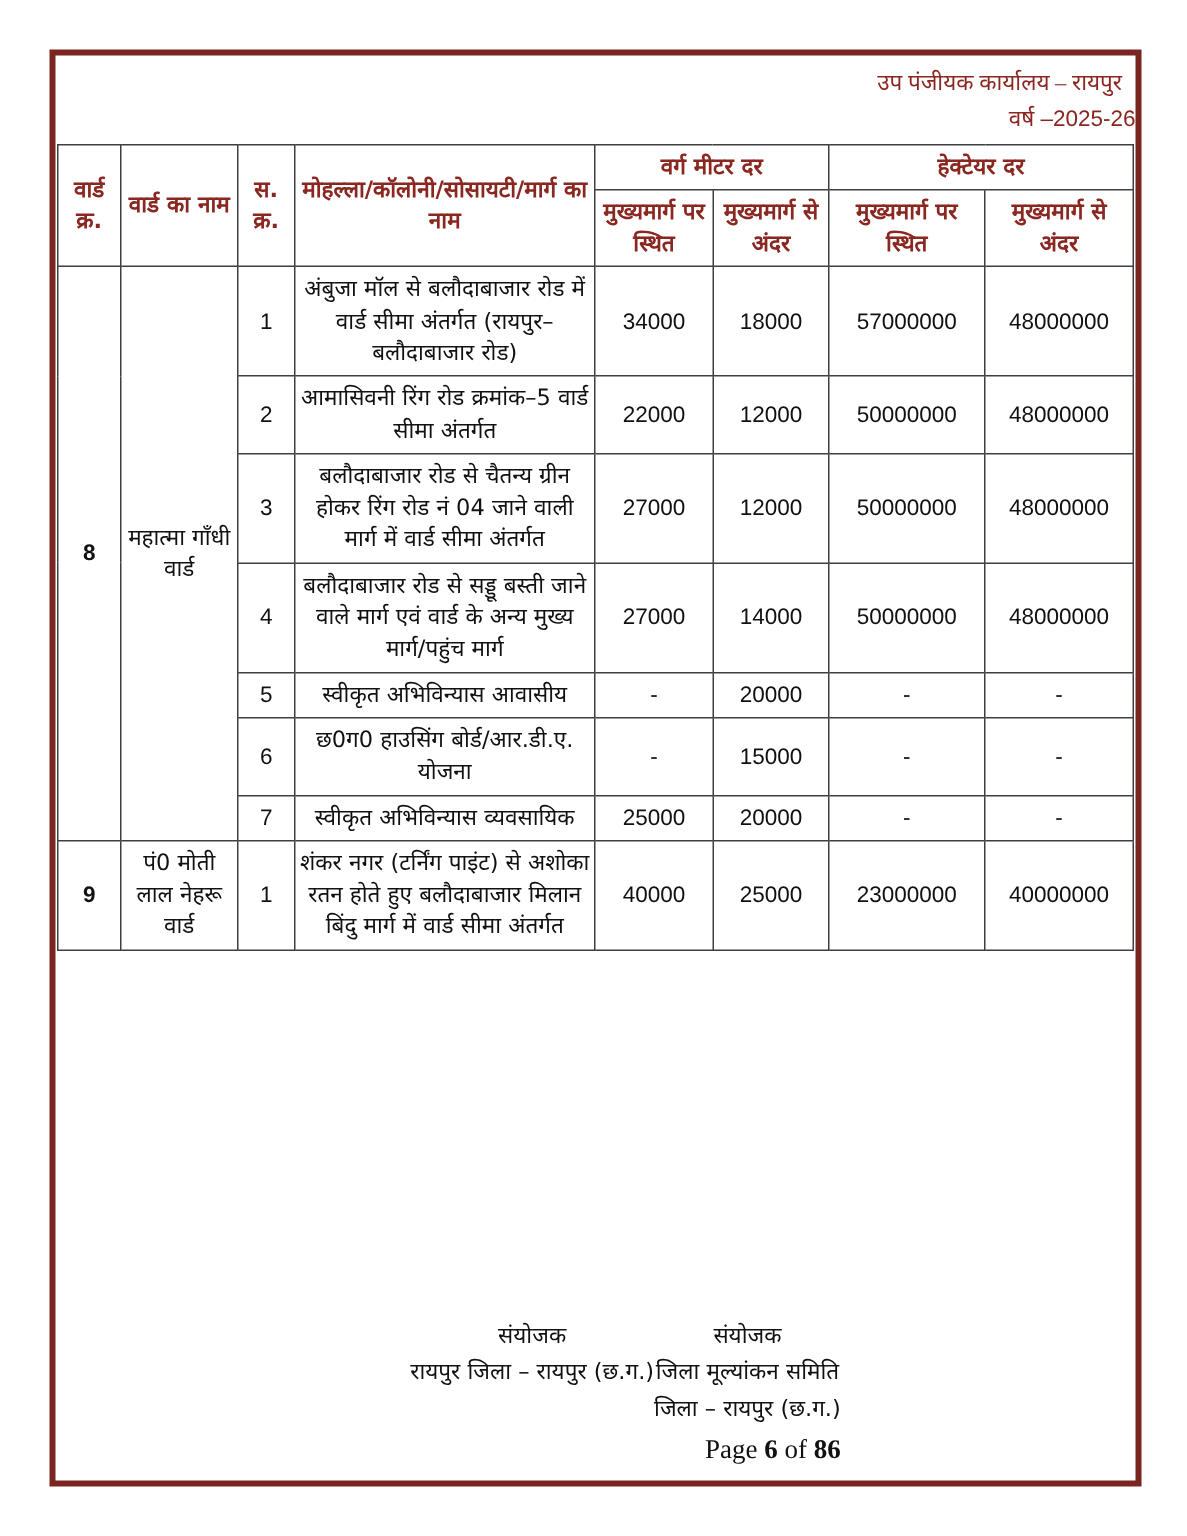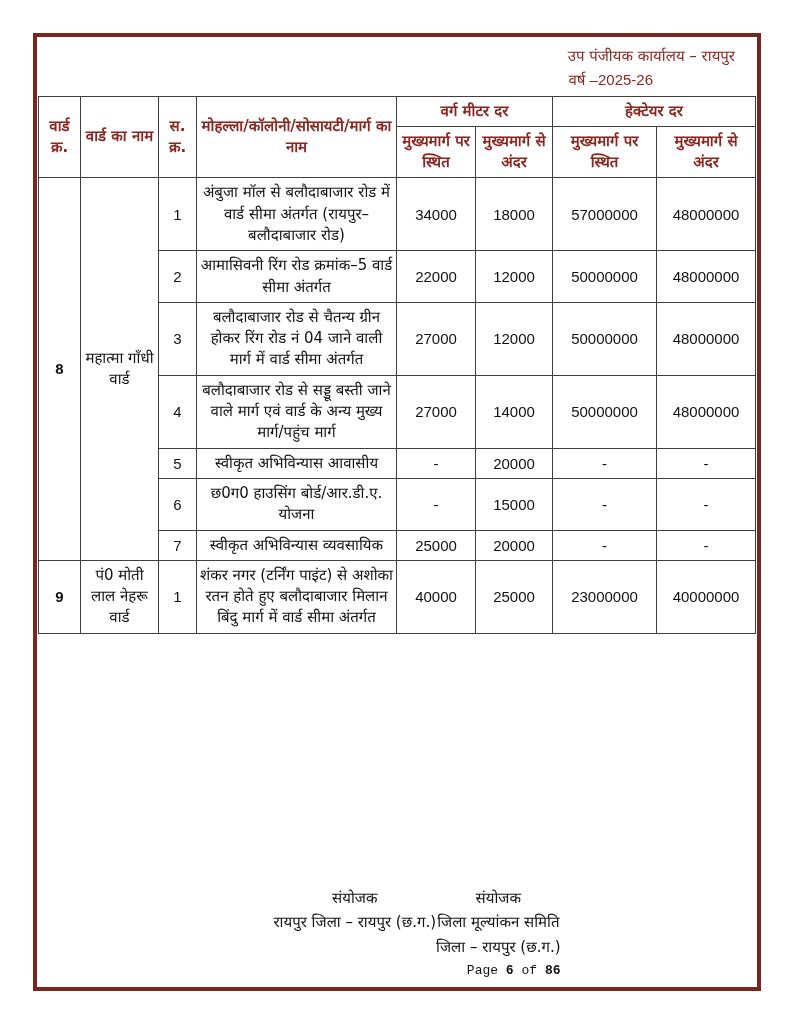--- a/index.html
+++ b/index.html
@@ -13,22 +13,22 @@
     width:791px;height:1024px;background:#ffffff;
     font-family:"DejaVu Sans",sans-serif;color:var(--ink);
     position:relative;overflow:hidden;
   }
   .frame{
     position:absolute;left:33px;top:33px;width:728px;height:958px;
     border:4px solid var(--frame-border);background:#fff;
   }
   
   .doc-header{margin-top:8px;text-align:right;color:var(--accent-text);font-size:15px;line-height:1.55;}
-  .doc-header .office{padding-right:22px;}
-  .doc-header .year{padding-right:104px;font-family:"Liberation Sans","DejaVu Sans",sans-serif;}
+  .doc-header .office{padding-right:9px;font-family:Liberation Serif, serif;}
+  .doc-header .year{font-family:"Liberation Sans","DejaVu Sans",sans-serif;}
   
   table.rates{
     border-collapse:collapse;table-layout:fixed;width:717px;margin:4px auto 0 auto;
   }
   table.rates th,table.rates td{
     border:1px solid var(--grid);vertical-align:middle;text-align:center;
     padding:4px 3px;font-size:15px;line-height:1.42;
   }
   table.rates th{color:var(--accent-text);font-weight:bold;}
   th.c-serial{word-break:break-all;line-height:1.5;margin-left:12px;}
@@ -37,22 +37,22 @@
   td.ward-no{font-size:16px;font-weight:bold;}
   td.locality{padding:6px 6px;}
   
   .footer{
     position:absolute;left:0;right:0;bottom:6px;
     display:flex;justify-content:center;align-items:flex-start;
     padding:0 24px 0 64px;font-size:15px;line-height:1.62;
   }
   .footer .block{text-align:center;}
   .footer .page-line{
-    text-align:right;font-family:Liberation Mono, monospace;
-    font-size:13px;margin-top:1px;
+    text-align:right;font-family:Liberation Serif, serif;
+    font-size:18px;margin-top:1px;
   }
 </style>
 </head>
 <body>
 
 <div class="frame">
 
   <div class="doc-header">
     <div class="office">उप पंजीयक कार्यालय – रायपुर</div>
     <div class="year">वर्ष –2025-26</div>

